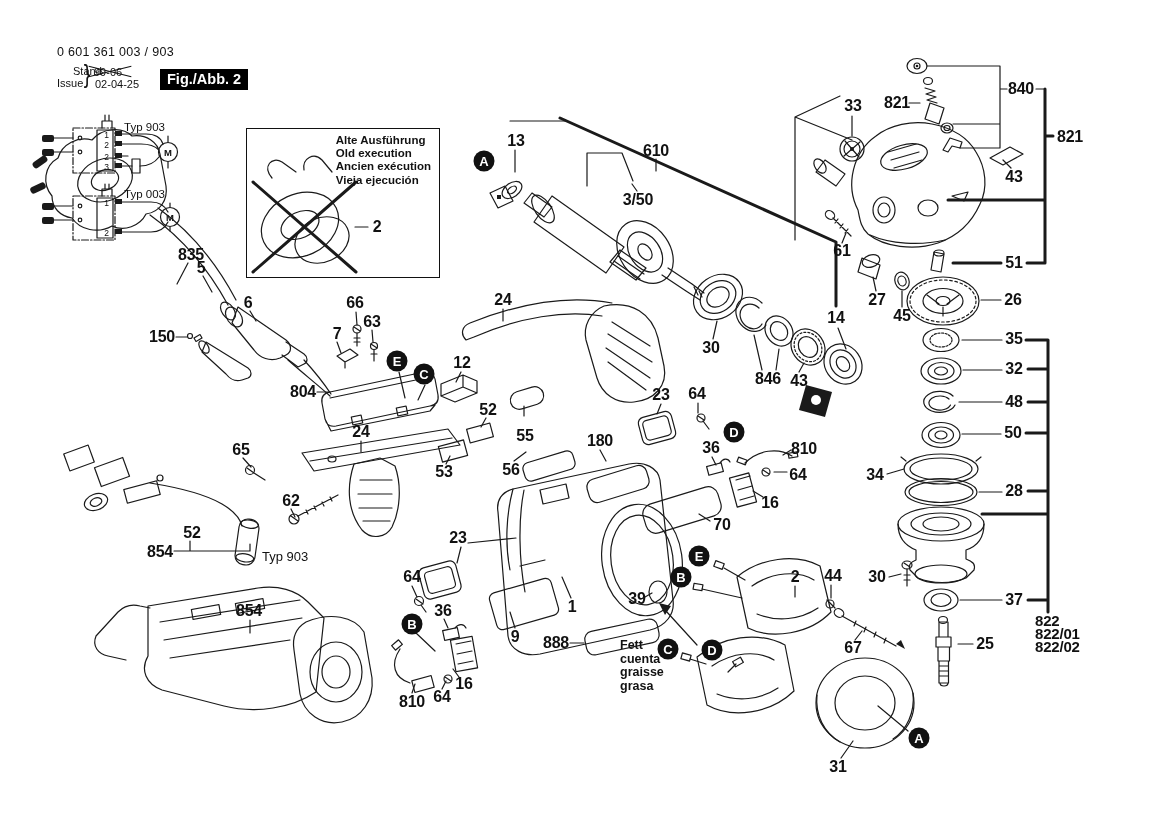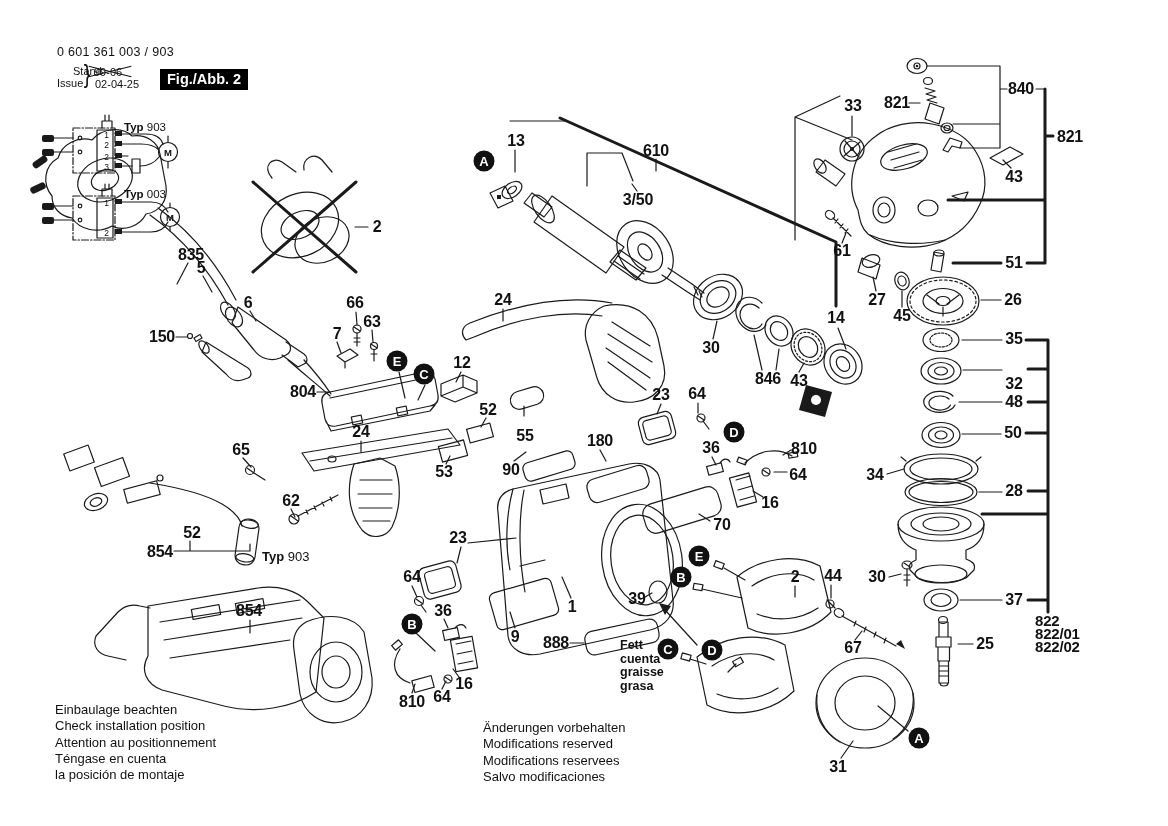--- a/index.html
+++ b/index.html
@@ -21,21 +21,21 @@
   .hdr-sm{position:absolute;font-size:11px}
   .brace{position:absolute;left:83px;top:60px;font-size:25px;font-weight:400;
          transform:scaleX(0.8)}
   .strike-wrap{position:absolute;left:94px;top:66px;font-size:11px}
   .strike-wrap i{position:absolute;left:-6px;top:5px;width:44px;height:0;border-top:1.6px solid #111;display:block}
   .strike-wrap i.a{transform:rotate(14deg)}
   .strike-wrap i.b{transform:rotate(-14deg)}
   .badge{position:absolute;left:160px;top:69px;background:#000;color:#fff;font-weight:700;
          font-size:14.5px;padding:2px 7px 3px 7px}
   .typ{position:absolute;font-size:11.5px;white-space:nowrap}
-  .typ b{font-weight:700}
+  .typ b{font-weight:400}
   .typ.big{font-size:13px}
   .obox{position:absolute;left:246px;top:128px;width:192px;height:148px;border:1.7px solid #111}
   .obox .lines{position:absolute;right:8px;top:5px;text-align:left;font-size:11.5px;
                font-weight:700;line-height:13.2px}
   .note{position:absolute;font-size:13px;line-height:16.3px;white-space:nowrap}
   .note.bold{font-weight:700;font-size:12.5px;line-height:13.5px}
 </style>
 </head>
 <body>
 
@@ -385,34 +385,29 @@
   <i class="a"></i>
   <i class="b"></i>
 </div>
 <div class="hdr-sm" style="left:95px;top:78px">02-04-25</div>
 <div class="badge">Fig./Abb. 2</div>
 
 <div class="typ" style="left:124px;top:121px"><b>Typ</b> <span>903</span></div>
 <div class="typ" style="left:124px;top:188px"><b>Typ</b> <span>003</span></div>
 <div class="typ big" style="left:262px;top:549px"><b>Typ</b> <span>903</span></div>
 
-
-<div class="note" style="left:55px;top:702px">
-  <div>Einbaulage beachten</div>
-  <div>Check installation position</div>
-  <div>Attention au positionnement</div>
-  <div>Téngase en cuenta</div>
-  <div>la posición de montaje</div>
+<div class="obox">
+  <div class="lines">
+    <div>Alte Ausführung</div>
+    <div>Old execution</div>
+    <div>Ancien exécution</div>
+    <div>Vieja ejecución</div>
+  </div>
 </div>
-<div class="note" style="left:483px;top:720px">
-  <div>Änderungen vorbehalten</div>
-  <div>Modifications reserved</div>
-  <div>Modifications reservees</div>
-  <div>Salvo modificaciones</div>
-</div>
+
 <div class="note bold" style="left:620px;top:639px">
   <div>Fett</div>
   <div>cuenta</div>
   <div>graisse</div>
   <div>grasa</div>
 </div>
 
 <span class="co" style="left:516px;top:141px">13</span>
 <span class="co" style="left:656px;top:151px">610</span>
 <span class="co" style="left:638px;top:200px">3/50</span>
@@ -424,21 +419,21 @@
 <span class="co" style="left:842px;top:251px">61</span>
 <span class="co" style="left:877px;top:300px">27</span>
 <span class="co" style="left:902px;top:316px">45</span>
 <span class="co" style="left:1014px;top:263px">51</span>
 <span class="co" style="left:1013px;top:300px">26</span>
 <span class="co" style="left:836px;top:318px">14</span>
 <span class="co" style="left:711px;top:348px">30</span>
 <span class="co" style="left:768px;top:379px">846</span>
 <span class="co" style="left:799px;top:381px">43</span>
 <span class="co" style="left:1014px;top:339px">35</span>
-<span class="co" style="left:1014px;top:384px">32</span>
+<span class="co" style="left:1014px;top:369px">32</span>
 <span class="co" style="left:1014px;top:402px">48</span>
 <span class="co" style="left:1013px;top:433px">50</span>
 <span class="co" style="left:875px;top:475px">34</span>
 <span class="co" style="left:1014px;top:491px">28</span>
 <span class="co" style="left:1014px;top:600px">37</span>
 <span class="co" style="left:877px;top:577px">30</span>
 <span class="co" style="left:985px;top:644px">25</span>
 <span class="co left sm" style="left:1035px;top:620px">822</span>
 <span class="co left sm" style="left:1035px;top:633px">822/01</span>
 <span class="co left sm" style="left:1035px;top:646px">822/02</span>
@@ -453,21 +448,21 @@
 <span class="co" style="left:191px;top:255px">835</span>
 <span class="co" style="left:201px;top:268px">5</span>
 <span class="co" style="left:162px;top:337px">150</span>
 <span class="co" style="left:303px;top:392px">804</span>
 <span class="co" style="left:241px;top:450px">65</span>
 <span class="co" style="left:361px;top:432px">24</span>
 <span class="co" style="left:291px;top:501px">62</span>
 <span class="co" style="left:192px;top:533px">52</span>
 <span class="co" style="left:160px;top:552px">854</span>
 <span class="co" style="left:444px;top:472px">53</span>
-<span class="co" style="left:511px;top:470px">90</span>
+<span class="co" style="left:511px;top:470px">56</span>
 <span class="co" style="left:600px;top:441px">180</span>
 <span class="co" style="left:661px;top:395px">23</span>
 <span class="co" style="left:697px;top:394px">64</span>
 <span class="co" style="left:711px;top:448px">36</span>
 <span class="co" style="left:804px;top:449px">810</span>
 <span class="co" style="left:798px;top:475px">64</span>
 <span class="co" style="left:770px;top:503px">16</span>
 <span class="co" style="left:722px;top:525px">70</span>
 <span class="co" style="left:458px;top:538px">23</span>
 <span class="co" style="left:412px;top:577px">64</span>

